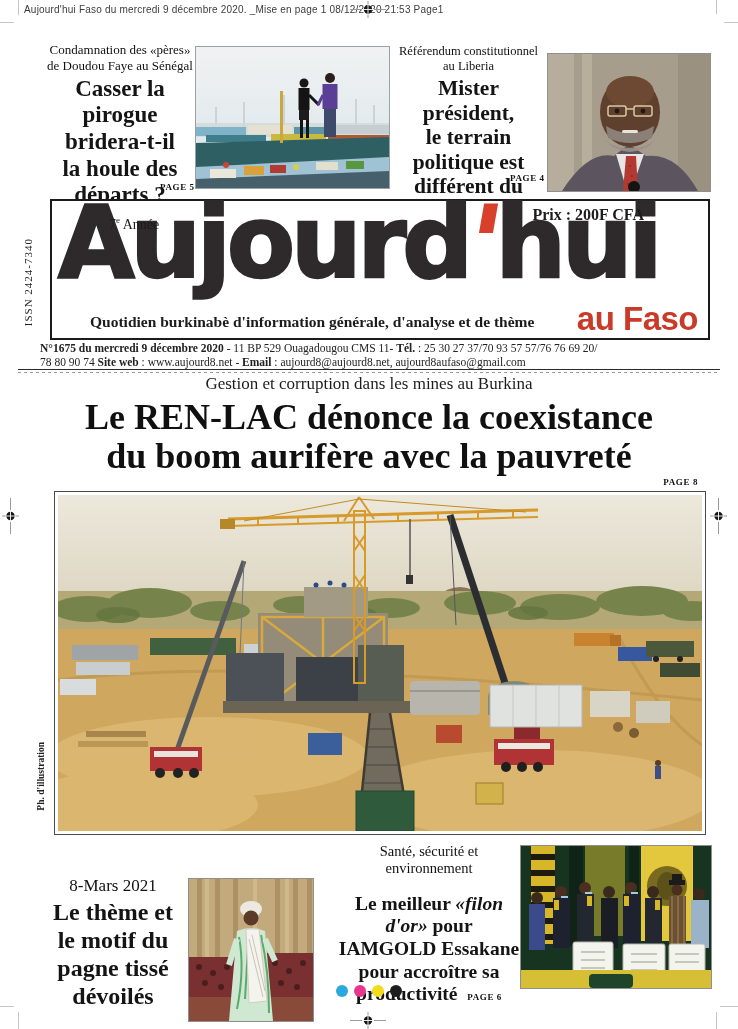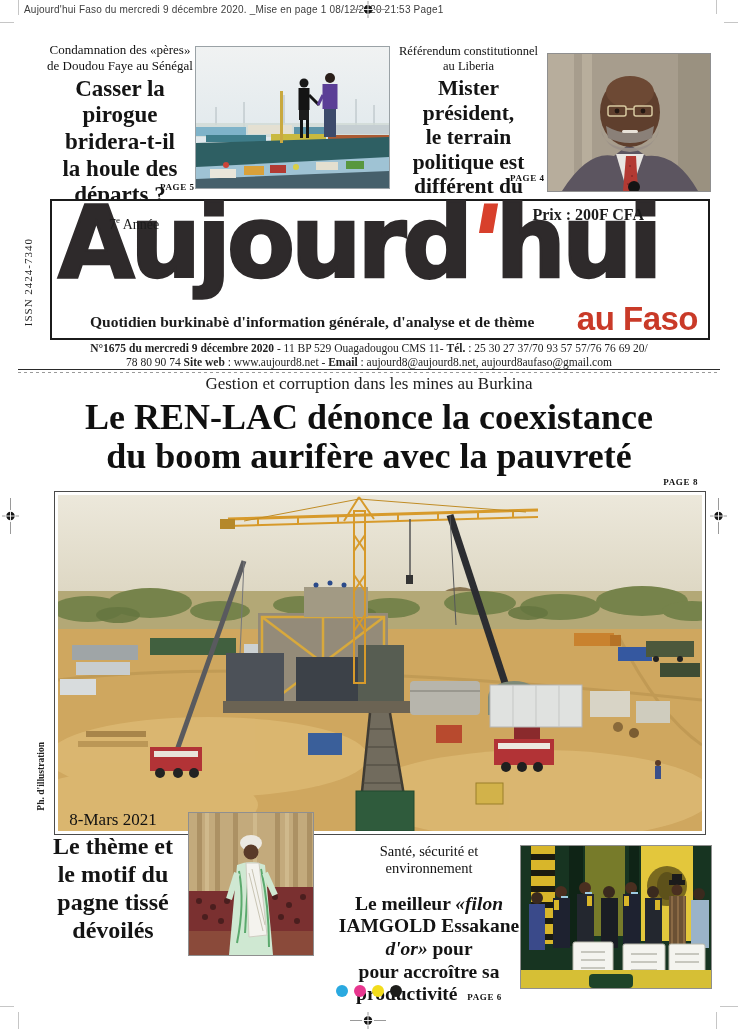--- a/index.html
+++ b/index.html
@@ -43,37 +43,37 @@
         letter-spacing:-4px;color:#2e2a2b;-webkit-text-stroke:2.5px #2e2a2b;z-index:1;}
   #logo .apos{color:#d8402c;-webkit-text-stroke:2.5px #d8402c;display:inline-block;transform:skewX(-10deg);}
   #year-label{position:absolute;left:57px;top:5px;font-weight:normal;font-size:14px;z-index:2;margin-top:9px;}
   #year-label sup{font-size:9px;}
   #price{position:absolute;right:64px;top:5px;font-weight:bold;font-size:16px;z-index:2;}
   #tagline{position:absolute;left:38px;bottom:7px;font-weight:bold;font-size:15.5px;z-index:2;}
   #logo-sub{position:absolute;right:10px;bottom:0px;font-family:"Liberation Sans",sans-serif;
             font-weight:bold;font-size:33px;color:#c93a28;z-index:2;letter-spacing:-.5px;}
 
   
-  #contact{left:40px;top:341px;width:658px;text-align:center;font-size:11.5px;line-height:1.25;color:#222;}
+  #contact{left:40px;top:341px;width:658px;text-align:left;font-size:11.5px;line-height:1.25;color:#222;}
   #rule-solid{left:18px;top:369px;width:702px;height:1px;background:#2a2a2a;}
   #rule-dot{left:18px;top:372px;width:702px;height:1px;
             background:repeating-linear-gradient(90deg,#9a9a9a 0 3px,transparent 3px 6px);}
 
   
   #lead-kicker{left:0;top:374px;width:738px;font-size:17px;color:#1d1d1d;}
   #lead-headline{left:0;top:398px;width:738px;font-weight:bold;font-size:36px;line-height:1.09;color:#101010;}
   #lead-pageref{right:40px;top:477px;}
 
   
   #main-photo{left:54px;top:491px;width:652px;height:344px;border:1px solid #4a4a4a;
               background:#fff;padding:3px;box-sizing:border-box;}
   #main-photo svg{display:block;}
 
   
-  #bla{left:38px;top:810px;width:278px;height:150px;}
+  #bla{left:38px;top:876px;width:278px;height:150px;}
   #bla .txt{position:absolute;left:0;top:0;width:150px;}
   #bla .kicker{font-size:17px;}
   #bla .headline{font-size:24px;line-height:1.17;margin-top:1px;}
   #bla .photo{position:absolute;left:150px;top:2px;width:124px;height:142px;border:1px solid #8f8f8f;}
   #bma{left:328px;top:843px;width:202px;height:150px;}
   #bma .kicker{font-size:14.5px;line-height:1.2;}
   #bma .headline{font-size:19.5px;line-height:1.16;margin-top:15px;}
   #bma .pageref{font-size:9px;}
   #bra-photo{left:520px;top:845px;width:190px;height:142px;border:1px solid #8f8f8f;}
   .ital{font-style:italic;}
@@ -486,22 +486,22 @@
     </div>
   </div>
 
   <div id="bma" class="abs ctr">
     <div class="kicker">
       <div>Santé, sécurité et</div>
       <div>environnement</div>
     </div>
     <div class="headline">
       <div><span>Le meilleur </span><span class="ital">«filon</span></div>
+      <div><span class="ital">d'or»</span><span> pour</span></div>
       <div>IAMGOLD Essakane</div>
-      <div><span class="ital">d'or»</span><span> pour</span></div>
       <div>pour accroître sa</div>
       <div><span>productivité</span>&nbsp;&nbsp;<span class="pageref">PAGE 6</span></div>
     </div>
   </div>
 
   <div id="bra-photo" class="abs">
     <svg width="190" height="142" viewBox="0 0 190 142">
       <rect width="190" height="142" fill="#173421"></rect>
       <g fill="#0f2416">
           <rect x="48" y="0" width="14" height="100"></rect>

